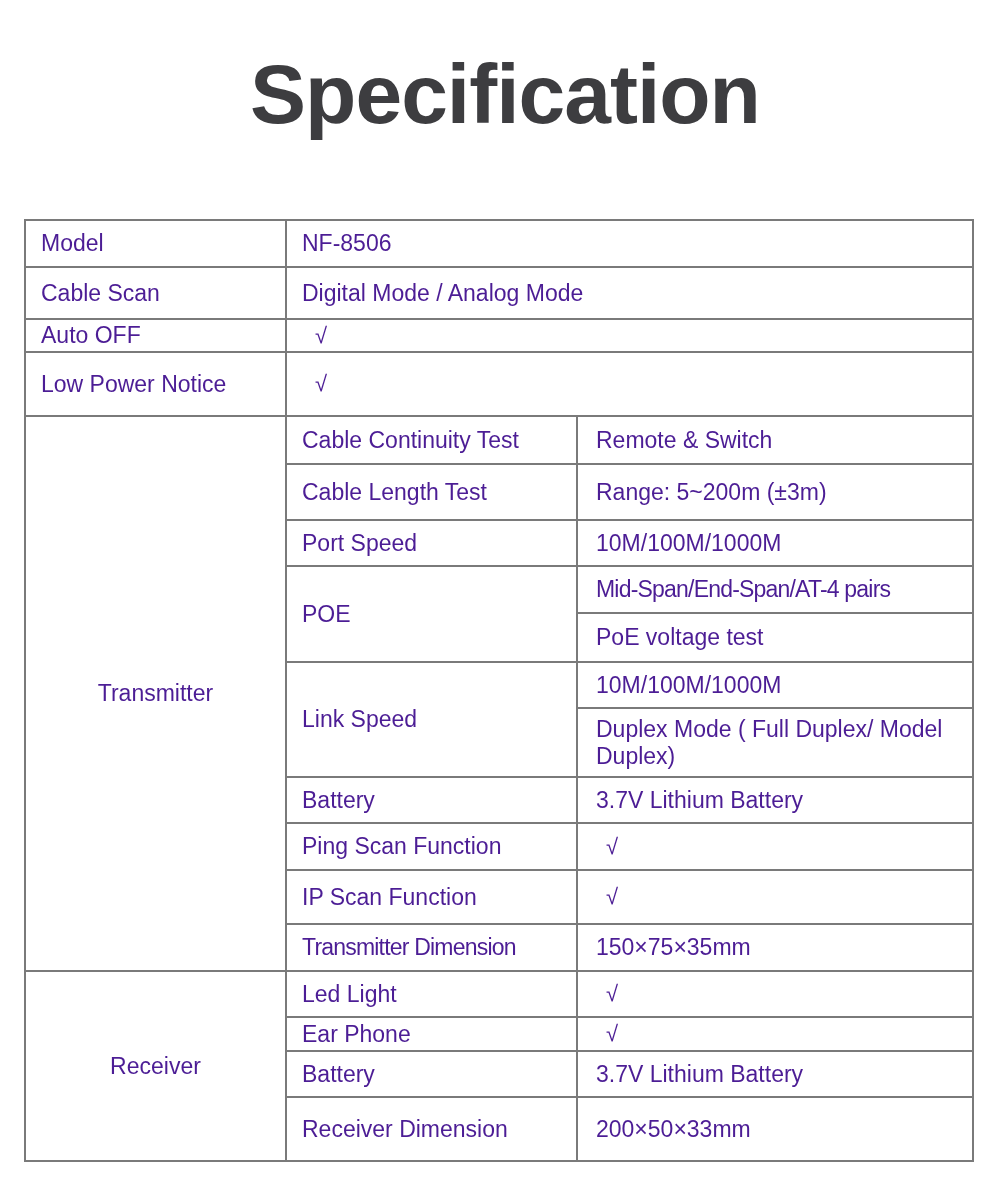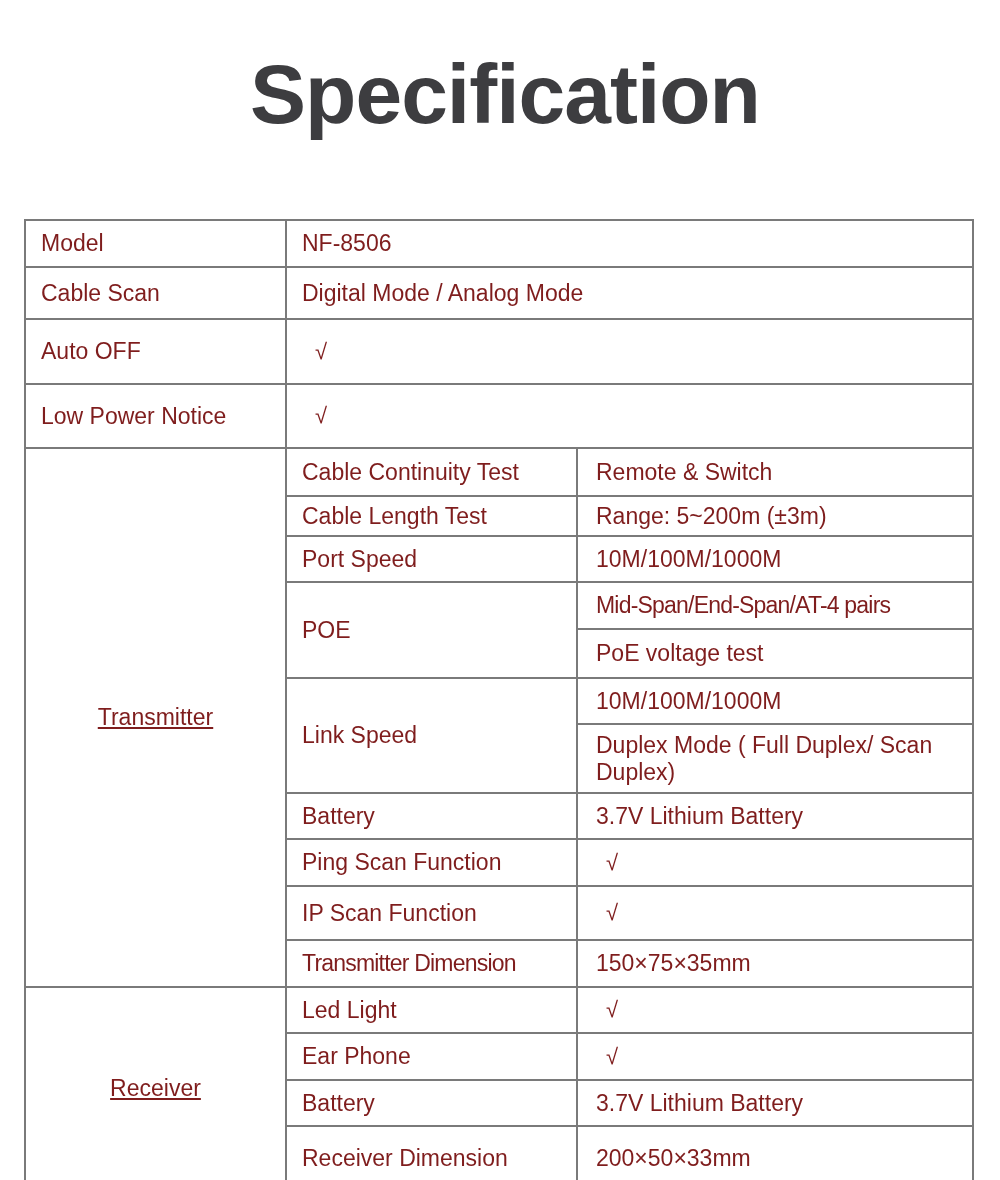--- a/index.html
+++ b/index.html
@@ -4,22 +4,22 @@
 <style>
   html, body { margin: 0; padding: 0; background: #ffffff; }
   body { width: 1000px; height: 1180px; position: relative; overflow: hidden;
          font-family: "Liberation Sans", sans-serif; color: #3a3a3c; }
   .title { position: absolute; left: 0; top: 52px; width: 1010px; text-align: center;
            font-family: "Liberation Sans", sans-serif; font-weight: bold;
            font-size: 84px; letter-spacing: -1px; color: #3d3d40; line-height: 1; }
   .spec { position: absolute; left: 24px; top: 219px; border-collapse: collapse;
           table-layout: fixed; width: 948px; }
   .spec td { border: 2px solid #7a7a7a; padding: 0 0 0 15px; font-size: 23px;
-             color: #7f1d1d; vertical-align: middle; line-height: 1.15; }
-  .spec td.group { text-align: center; padding: 0; text-decoration: underline; }
+             color: #4c1d95; vertical-align: middle; line-height: 1.15; }
+  .spec td.group { text-align: center; padding: 0; }
   .spec td.check { padding-left: 28px; font-size: 22px; }
   .spec td.c3 { padding-left: 18px; }
   .spec td.c3.check { padding-left: 28px; }
   .narrow { letter-spacing: -0.8px; }
 </style>
 </head>
 <body>
 
 <div class="title">Specification</div>
 
@@ -32,55 +32,55 @@
   <tbody>
 
     <tr style="height:47px">
       <td>Model</td>
       <td colspan="2">NF-8506</td>
     </tr>
     <tr style="height:52px">
       <td>Cable Scan</td>
       <td colspan="2">Digital Mode / Analog Mode</td>
     </tr>
-    <tr style="height:65px">
+    <tr style="height:33px">
       <td>Auto OFF</td>
       <td colspan="2" class="check">√</td>
     </tr>
     <tr style="height:64px">
       <td>Low Power Notice</td>
       <td colspan="2" class="check">√</td>
     </tr>
 
     <tr style="height:48px">
       <td rowspan="11" class="group">Transmitter</td>
       <td>Cable Continuity Test</td>
       <td class="c3">Remote &amp; Switch</td>
     </tr>
-    <tr style="height:40px">
+    <tr style="height:56px">
       <td>Cable Length Test</td>
       <td class="c3">Range: 5~200m (±3m)</td>
     </tr>
     <tr style="height:46px">
       <td>Port Speed</td>
       <td class="c3">10M/100M/1000M</td>
     </tr>
     <tr style="height:47px">
       <td rowspan="2">POE</td>
       <td class="c3 narrow">Mid-Span/End-Span/AT-4 pairs</td>
     </tr>
     <tr style="height:49px">
       <td class="c3">PoE voltage test</td>
     </tr>
     <tr style="height:46px">
       <td rowspan="2">Link Speed</td>
       <td class="c3">10M/100M/1000M</td>
     </tr>
     <tr style="height:69px">
-      <td class="c3">Duplex Mode ( Full Duplex/ Scan Duplex)</td>
+      <td class="c3">Duplex Mode ( Full Duplex/ Model Duplex)</td>
     </tr>
     <tr style="height:46px">
       <td>Battery</td>
       <td class="c3">3.7V Lithium Battery</td>
     </tr>
     <tr style="height:47px">
       <td>Ping Scan Function</td>
       <td class="c3 check">√</td>
     </tr>
     <tr style="height:54px">
@@ -90,21 +90,21 @@
     <tr style="height:47px">
       <td class="narrow">Transmitter Dimension</td>
       <td class="c3">150×75×35mm</td>
     </tr>
 
     <tr style="height:46px">
       <td rowspan="4" class="group">Receiver</td>
       <td>Led Light</td>
       <td class="c3 check">√</td>
     </tr>
-    <tr style="height:47px">
+    <tr style="height:34px">
       <td>Ear Phone</td>
       <td class="c3 check">√</td>
     </tr>
     <tr style="height:46px">
       <td>Battery</td>
       <td class="c3">3.7V Lithium Battery</td>
     </tr>
     <tr style="height:64px">
       <td>Receiver Dimension</td>
       <td class="c3">200×50×33mm</td>

